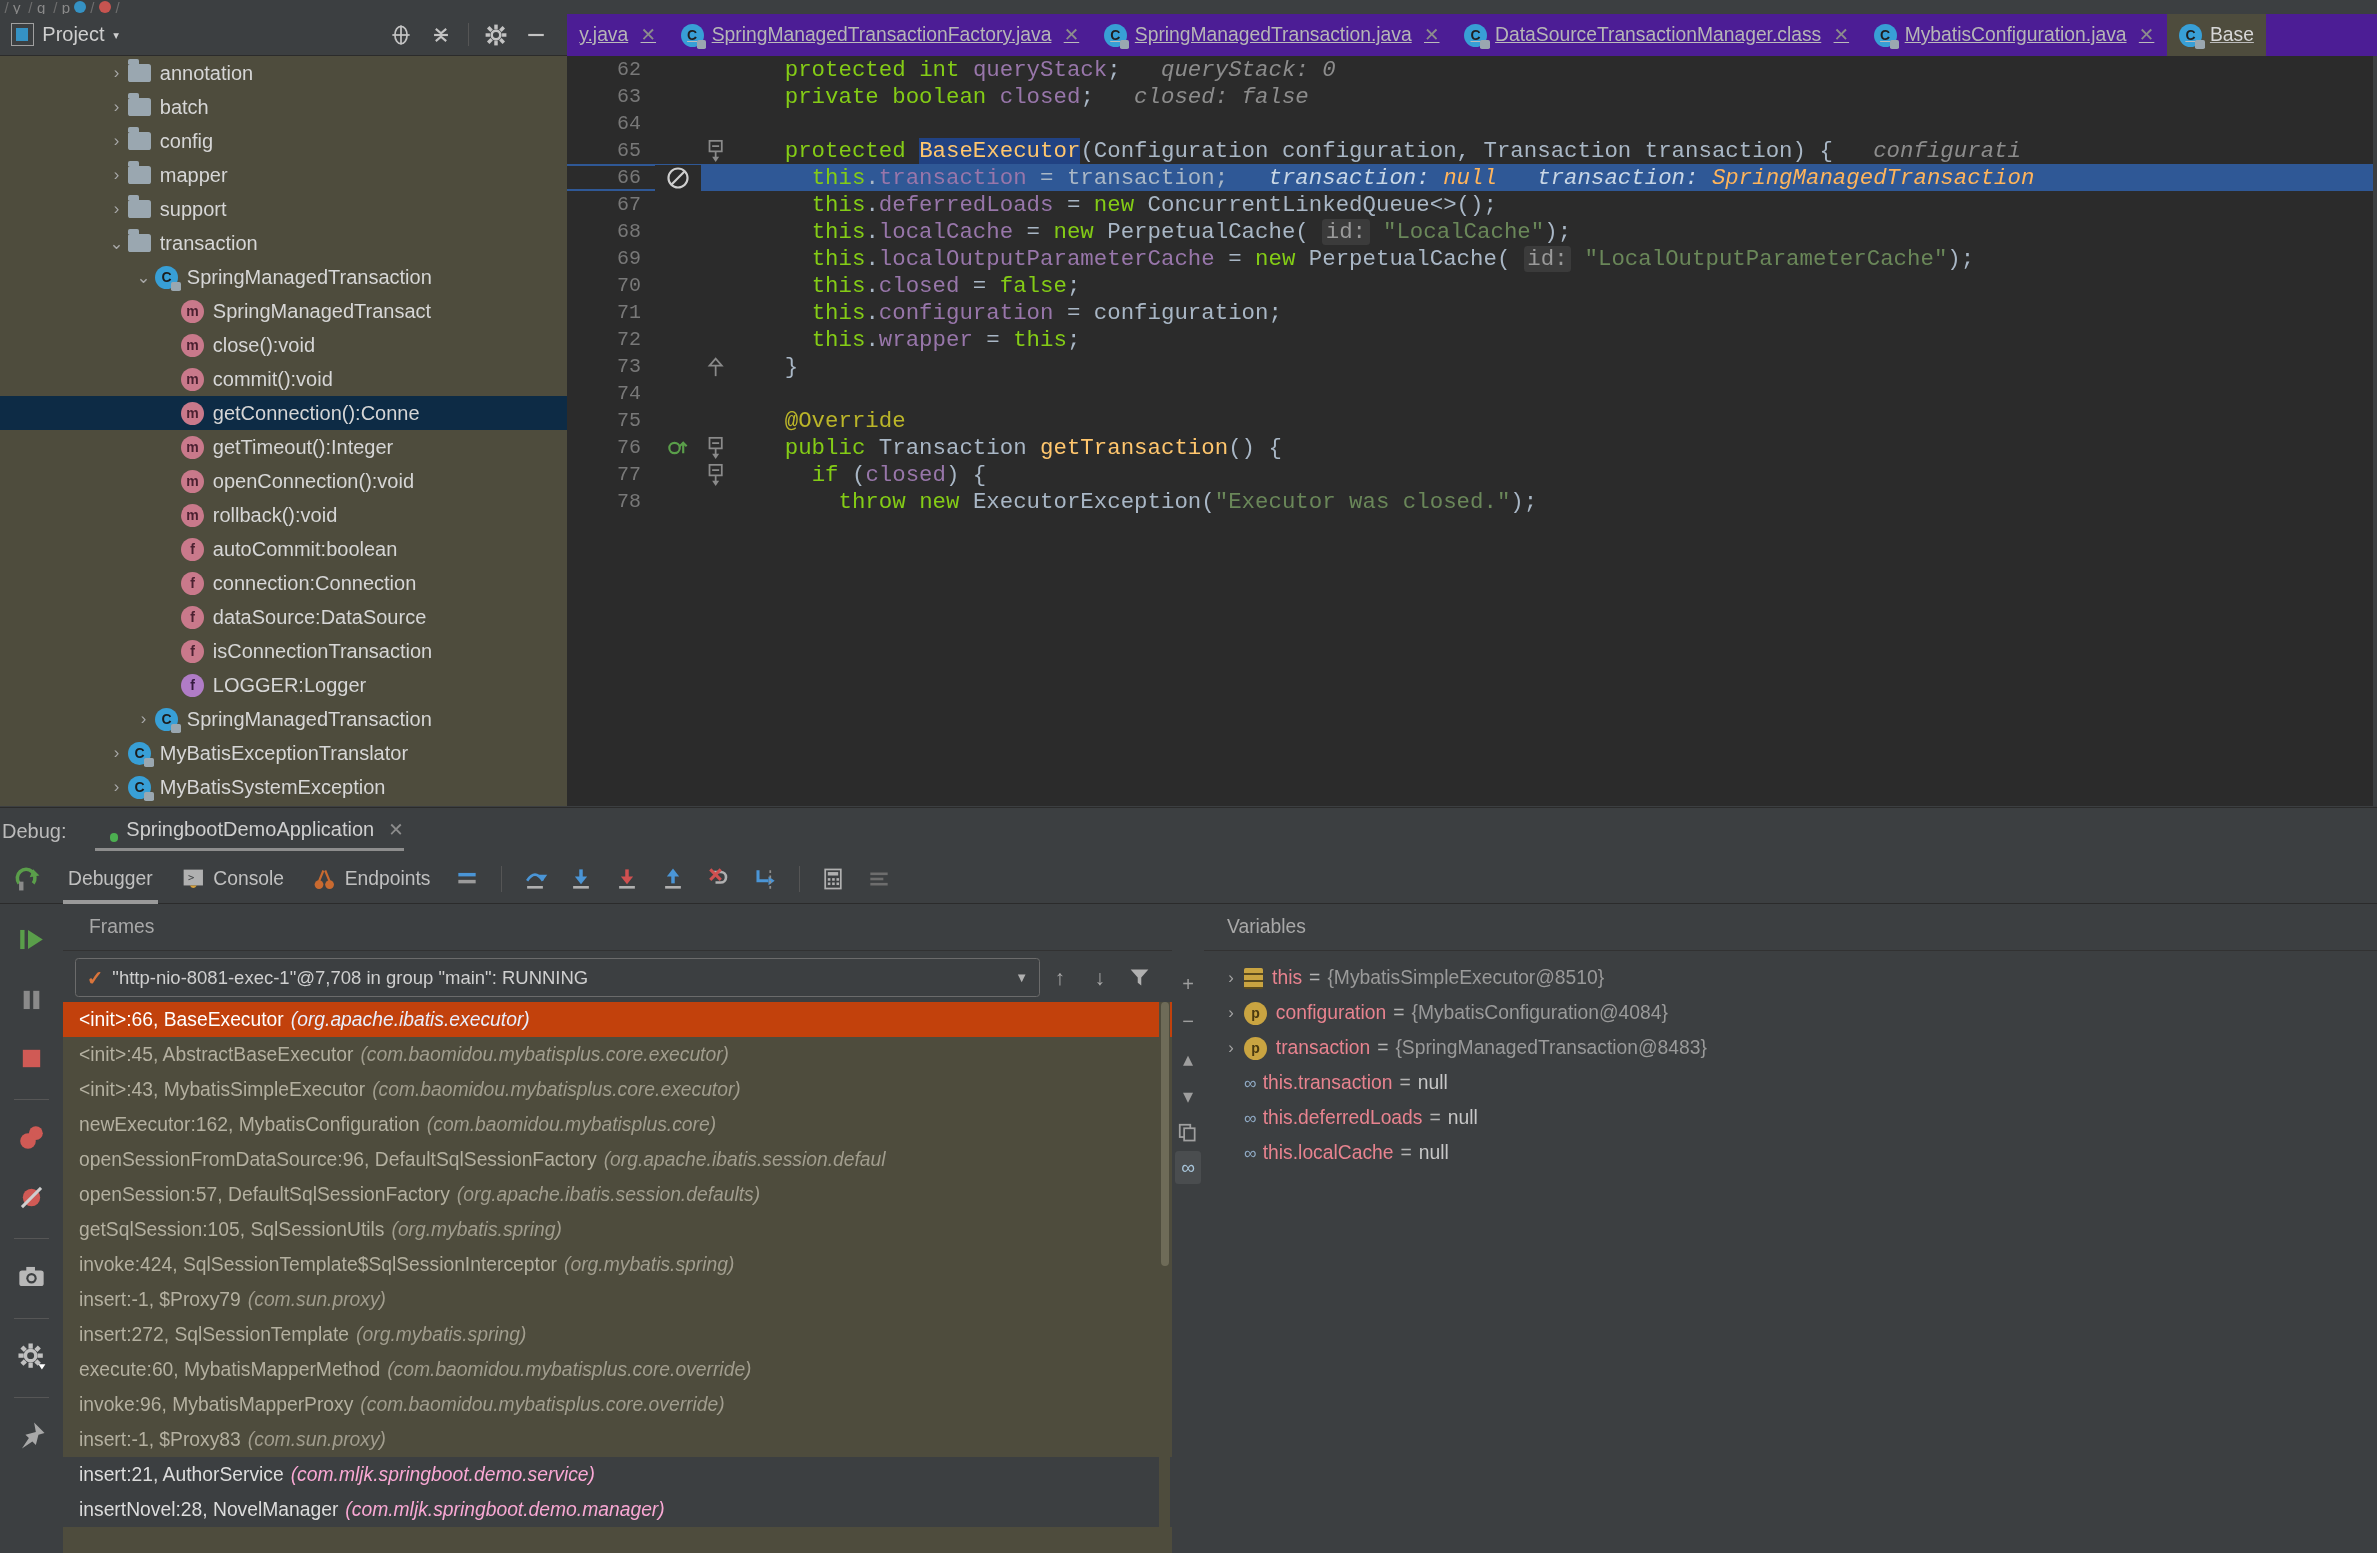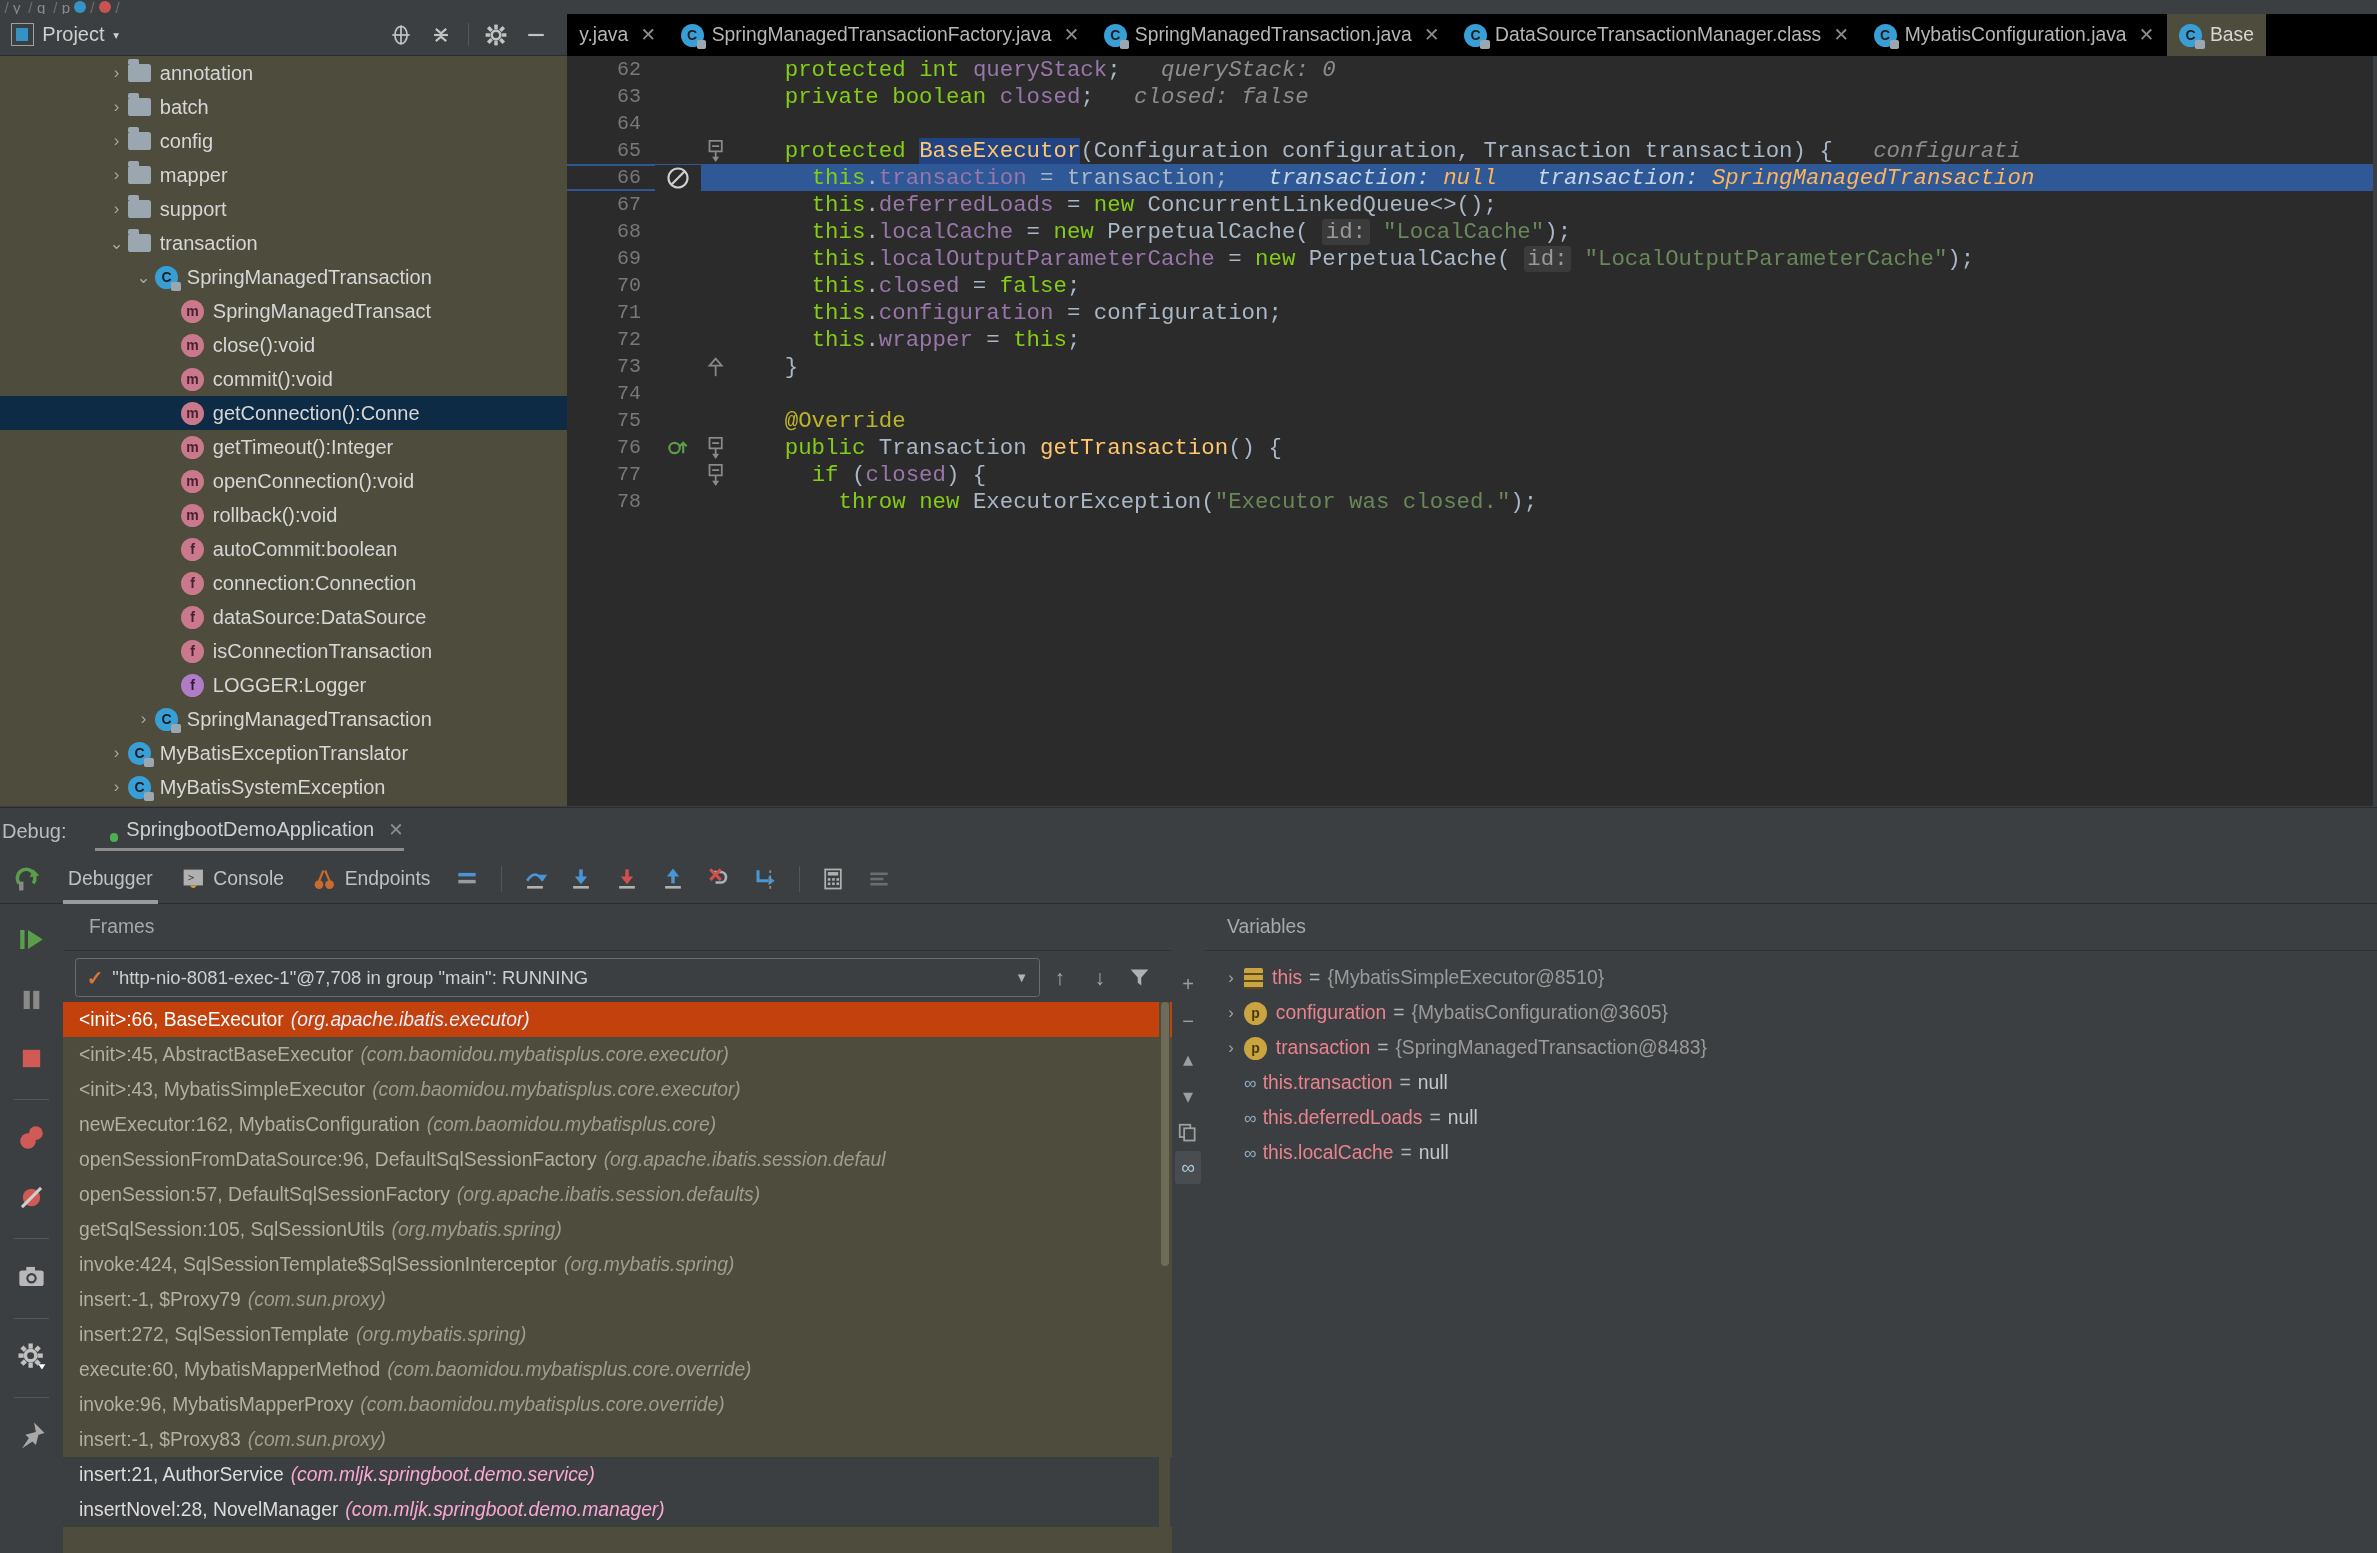--- a/index.html
+++ b/index.html
@@ -38,22 +38,23 @@
   #proj-toolbar .proj-icon i{ display:block;width:12.3px;height:12.3px;background:#3592c4; }
   #proj-toolbar .proj-label{ font-size:20px; color:#cfcfcf; }
   #proj-toolbar .caret{ margin-left:8.8px; font-size:11.4px; color:#cfcfcf;}
   #proj-toolbar .spacer{ flex:1; }
   #proj-toolbar .tb-btn{ width:35px;height:35px;display:flex;align-items:center;justify-content:center;margin:0 2.6px;}
   #proj-toolbar .vsep{ width:0.9px;height:23px;background:#555;margin:0 7px;}
 
   
   #tabs{
     position:absolute; left:567px; top:14px; right:0; height:42px;
-    background:#000000; display:flex; align-items:stretch;
+    background:#4c1d95; display:flex; align-items:stretch;
     overflow:hidden;
+    text-decoration:underline;
   }
   .tab{
     display:flex;align-items:center; padding:0 12.3px; height:42px;
     font-size:19.3px; color:#b6b6b6; white-space:nowrap;
     border-right:0px;
   }
   .tab.active{ background:#4e4c3d; color:#d7d7d7; }
   .tab .cicon{
     width:23px;height:23px;border-radius:50%;background:#389fd6;color:#1f1f1f;
     font-size:14px;font-weight:bold;display:flex;align-items:center;justify-content:center;
@@ -888,21 +889,21 @@
       <span class="vic-this"></span>
       <span class="vname">this</span>
       <span class="veq">=</span>
       <span class="vval">{MybatisSimpleExecutor@8510}</span>
     </div>
     <div class="vrow">
       <span class="vtri">›</span>
       <span class="vic-p">p</span>
       <span class="vname">configuration</span>
       <span class="veq">=</span>
-      <span class="vval">{MybatisConfiguration@3605}</span>
+      <span class="vval">{MybatisConfiguration@4084}</span>
     </div>
     <div class="vrow">
       <span class="vtri">›</span>
       <span class="vic-p">p</span>
       <span class="vname">transaction</span>
       <span class="veq">=</span>
       <span class="vval">{SpringManagedTransaction@8483}</span>
     </div>
     <div class="vrow">
       <span class="vtri none">›</span>

